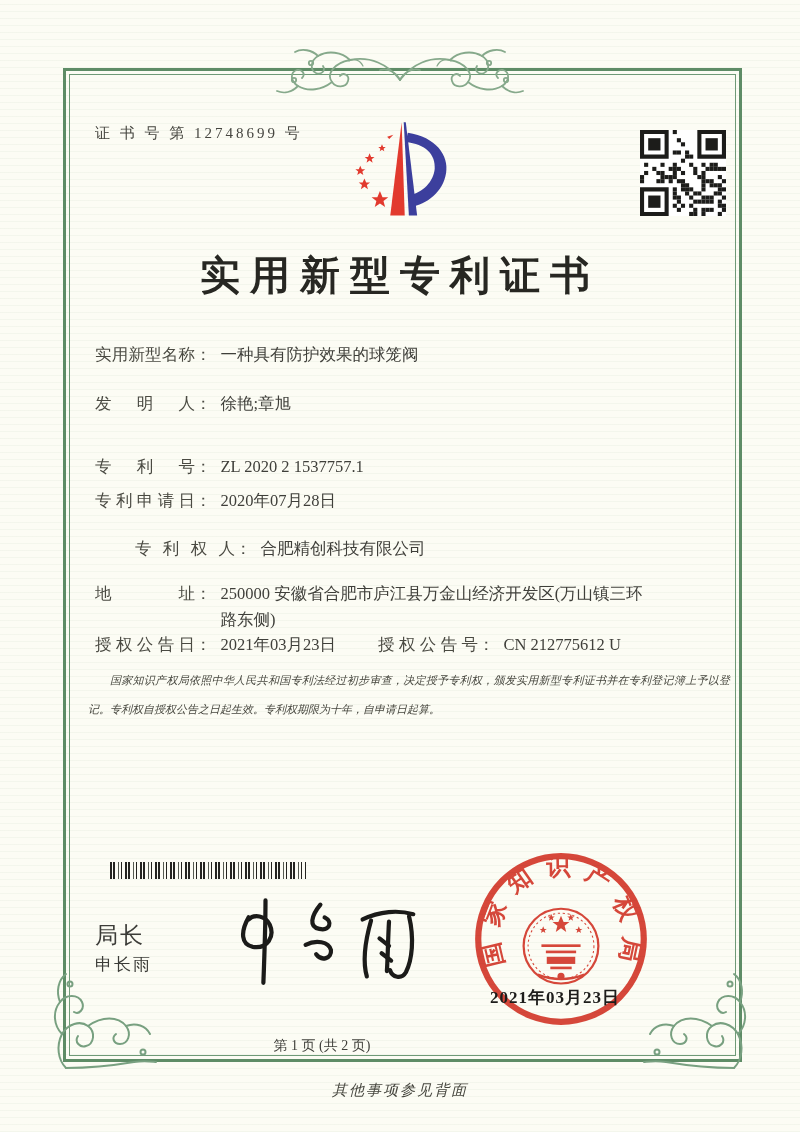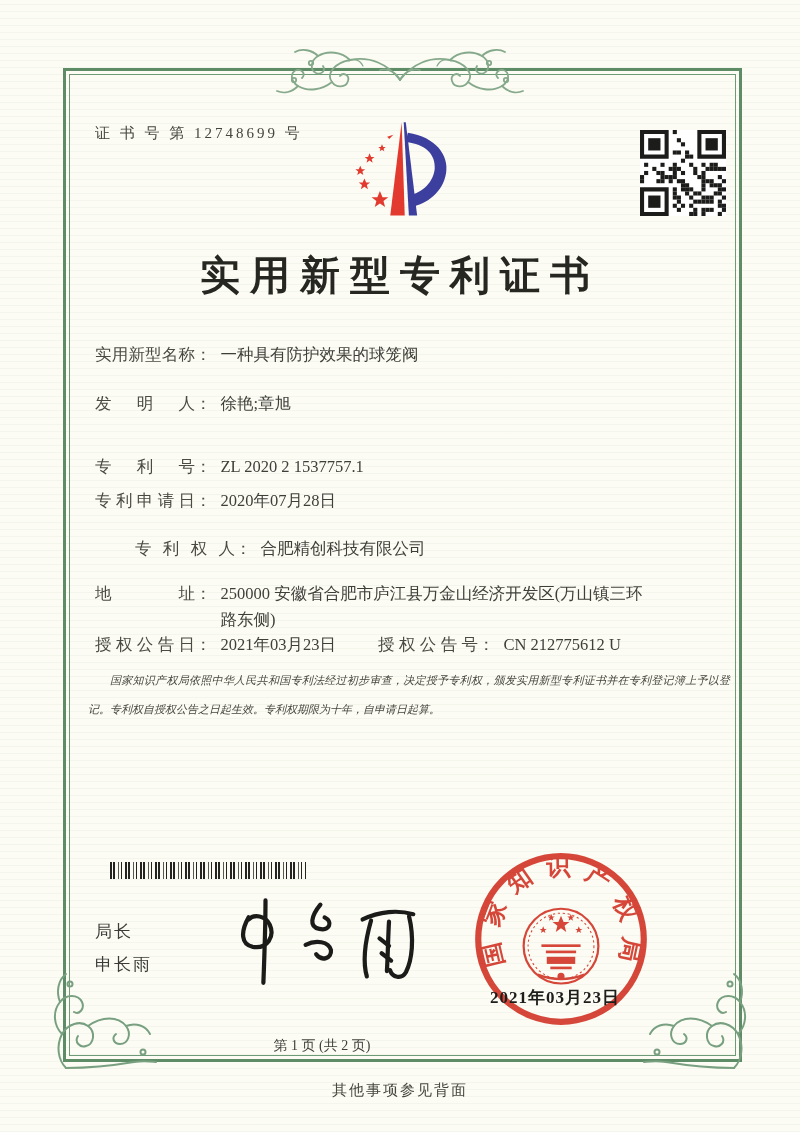--- a/index.html
+++ b/index.html
@@ -23,25 +23,25 @@
   .f-label{display:inline-block;width:100px;text-align:justify;text-align-last:justify;color:#4a4a42;flex:none;}
   .f-colon{margin-right:9px;color:#4a4a42;}
   .f-value{flex:1;}
   .f-value.nowrap{flex:none;}
   .paras{left:88px;top:666px;width:642px;font-size:11px;line-height:29px;
          font-style:italic;color:#46463e;text-align:justify;}
   .paras p{margin:0;text-indent:2em;}
   .barcode{left:110px;top:862px;width:196px;height:17px;
     background:repeating-linear-gradient(90deg,#23231f 0 2px,#fbfbf3 2px 3px,#23231f 3px 5px,
       #fbfbf3 5px 8px,#555a50 8px 9px,#fbfbf3 9px 11px,#23231f 11px 12px,#fbfbf3 12px 15px);}
-  .signer-title{left:95px;top:920px;font-size:17px;letter-spacing:2px;}
+  .signer-title{left:95px;top:920px;font-size:23px;letter-spacing:2px;}
   .signer-name{left:95px;top:953px;font-size:17px;letter-spacing:2px;}
   .seal-date{left:490px;top:986px;font-size:17px;letter-spacing:1px;color:#1d1d1b;font-weight:600;}
   .page-footer{left:0;top:1037px;width:644px;text-align:center;font-size:14px;color:#3f3f3a;}
-  .back-note{left:0;top:1081px;width:800px;text-align:center;font-size:15px;color:#46463e;letter-spacing:2px;}
+  .back-note{left:0;top:1081px;width:800px;text-align:center;font-size:15px;font-style:italic;color:#46463e;letter-spacing:2px;}
   svg{display:block;}
 </style>
 </head>
 <body>
 
 <div class="page">
 
   <div class="abs frame-outer">
     <div class="frame-inner"></div>
   </div>

